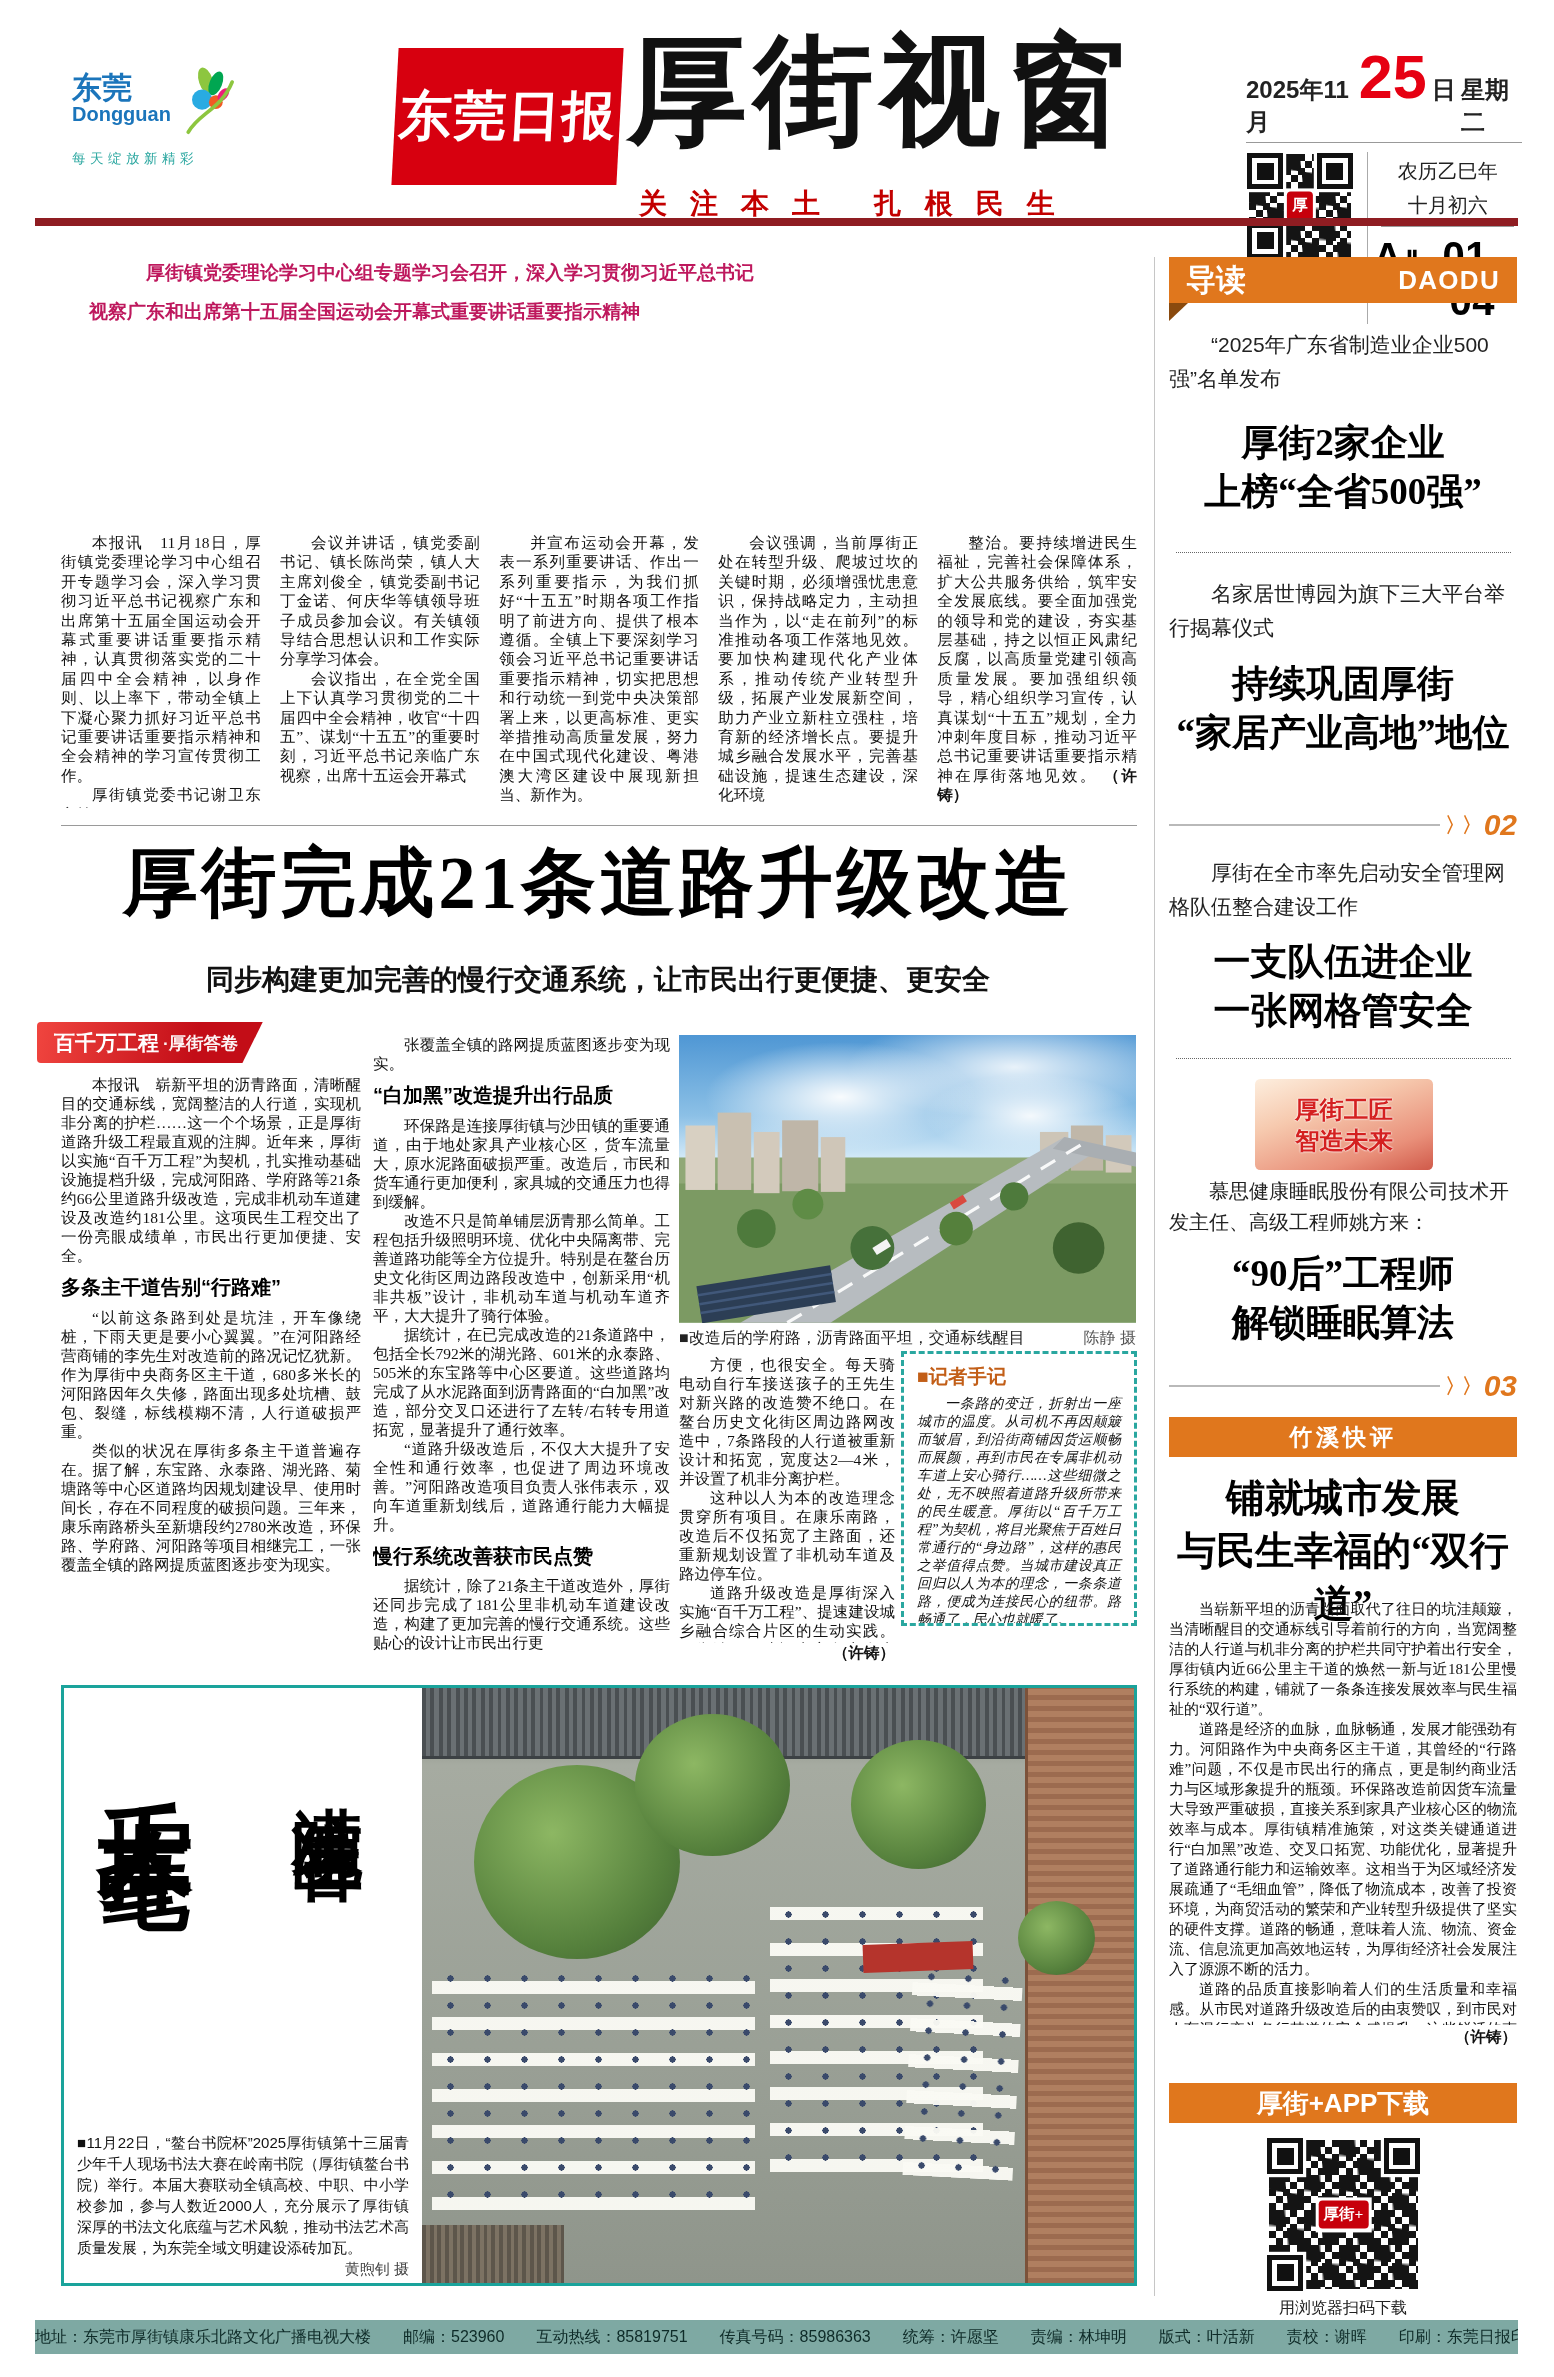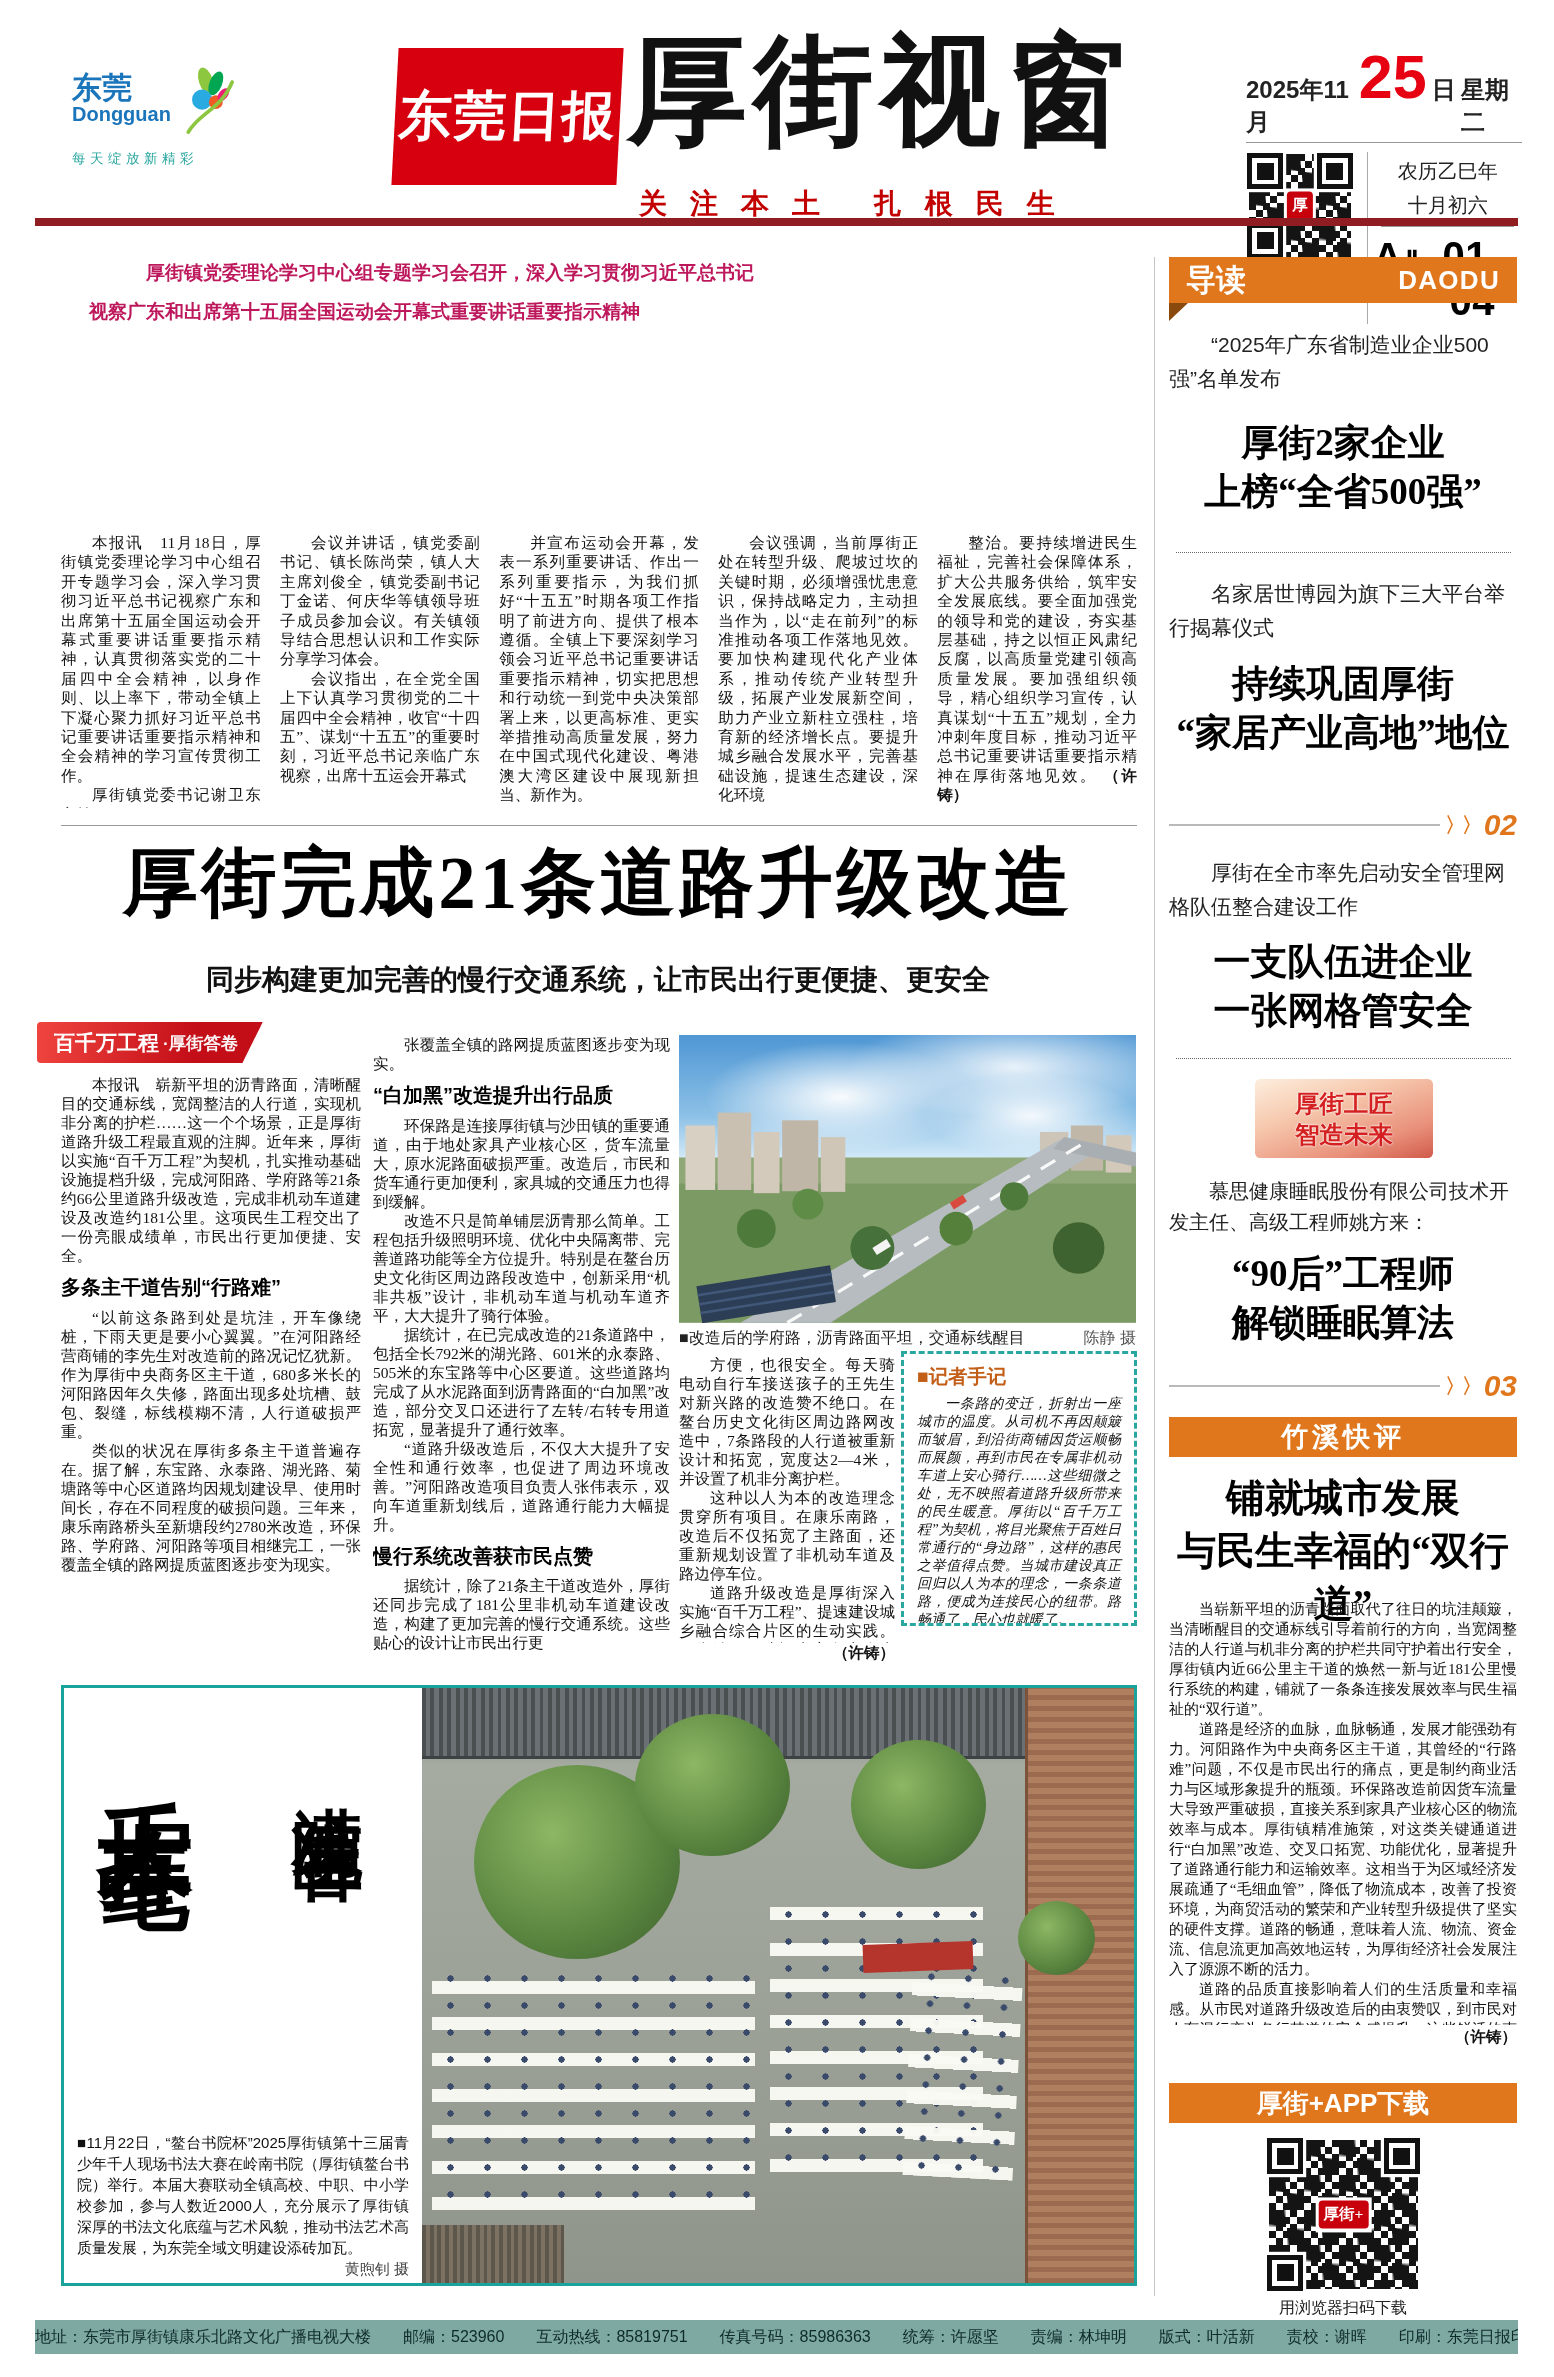--- a/index.html
+++ b/index.html
@@ -129,25 +129,25 @@
   #daodu .den{font-size:26px;font-weight:900;letter-spacing:1.3px;}
   #daodufold{left:1169px;top:303px;width:0;height:0;border-top:18px solid #8a4a0e;border-right:19.4px solid transparent;}
   .skicker{left:1169px;width:348px;font-size:21px;line-height:34px;color:#222;}
   .skicker p{margin:0;text-indent:2em;}
   .shead{left:1169px;width:348px;text-align:center;font-weight:900;color:#000;font-size:37px;line-height:49px;}
   .sdot{left:1176px;width:335px;border-top:1.9px dotted #666;}
   .pageref{left:1169px;width:348px;display:flex;align-items:center;gap:5.2px;}
   .pageref .prline{flex:1;height:1.9px;background:#b9b9b9;}
   .pageref .chev{color:#e0771d;font-size:20.6px;font-weight:bold;letter-spacing:-3.9px;}
   .pageref .prnum{color:#e0771d;font-size:30px;font-weight:900;font-style:italic;}
-  #banner{left:1255px;top:1079px;width:178px;height:79px;border-radius:5.2px;overflow:hidden;
+  #banner{left:1255px;top:1079px;width:178px;height:91px;border-radius:5.2px;overflow:hidden;
      background:linear-gradient(160deg,#fdeede 0%,#f6c9ae 35%,#e9907a 75%,#d05a4a 100%);
      display:flex;flex-direction:column;align-items:center;justify-content:center;}
   #banner div{font-size:24.5px;font-weight:900;color:#d42020;line-height:31px;text-shadow:0 0 1.9px #fff,0 0 1.9px #fff;}
-  #commentbar{left:1169px;top:1417px;width:348px;height:40px;justify-content:center;font-size:27px;font-weight:900;letter-spacing:3.9px;}
+  #commentbar{left:1169px;top:1417px;width:348px;height:40px;justify-content:center;font-size:23px;font-weight:900;letter-spacing:3.9px;}
   #commenthead{top:1471px;font-size:39px;line-height:53px;}
   #commentbody{left:1169px;top:1599px;width:348px;height:426px;overflow:hidden;
      font-size:15px;line-height:20px;text-align:justify;font-family:"Liberation Serif","DejaVu Serif",serif;}
   #commentbody p{margin:0;text-indent:2em;}
   #commentby{left:1169px;top:2027px;width:348px;text-align:right;font-weight:bold;font-size:15.5px;background:#fff;}
   #appbar{left:1169px;top:2083px;width:348px;height:40px;justify-content:center;font-size:26px;font-weight:900;}
   #qr2{left:1266px;top:2137px;width:155px;height:155px;}
   #qr2caption{left:1169px;top:2298px;width:348px;text-align:center;font-size:16px;color:#222;}
 
   

